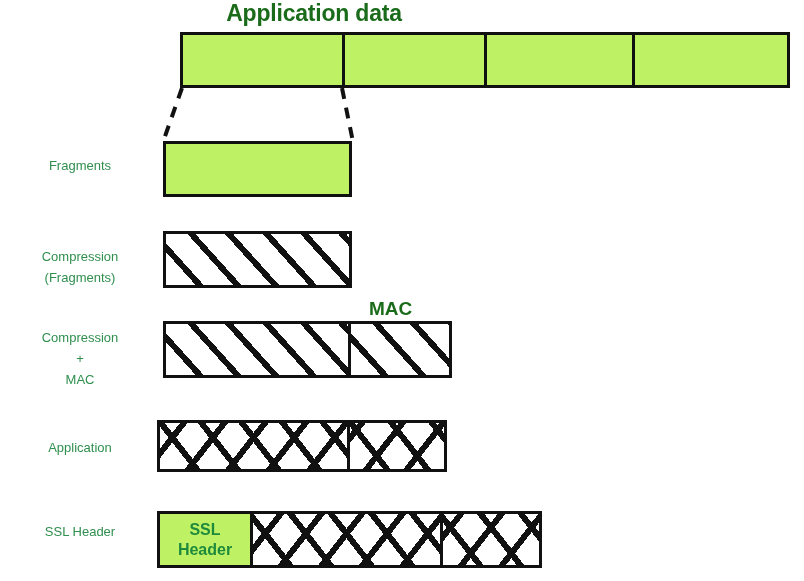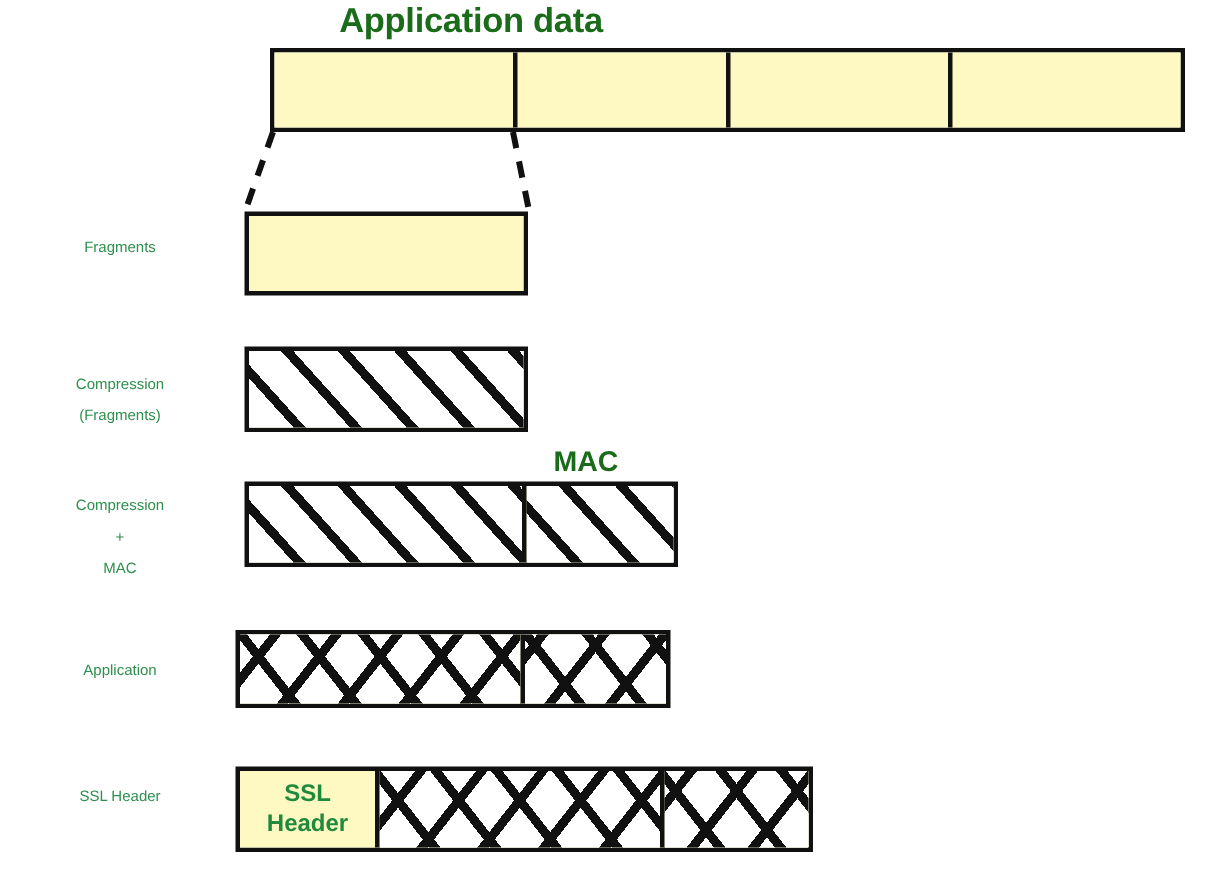--- a/index.html
+++ b/index.html
@@ -29,38 +29,38 @@
     letter-spacing: -0.2px;
     transform: translateX(-88px);
   }
 
   
   .stage-label {
     position: absolute;
     width: 160px;
     left: 0;
     text-align: center;
-    font-size: 10px;
+    font-size: 13px;
     color: #2f8f4e;
     line-height: 21px;
   }
 
   
   .block-row {
     position: absolute;
     display: flex;
     box-sizing: border-box;
     border: 3px solid #111111;
     background: #ffffff;
   }
   .cell {
     box-sizing: border-box;
     position: relative;
     overflow: hidden;
-    background: #fef9c3;
+    background: #bef264;
   }
   .cell + .cell {
     border-left: 3px solid #111111;
   }
 
   
   .hatch-diag {
     background-image: repeating-linear-gradient(
       48deg,
       #ffffff 0px,

